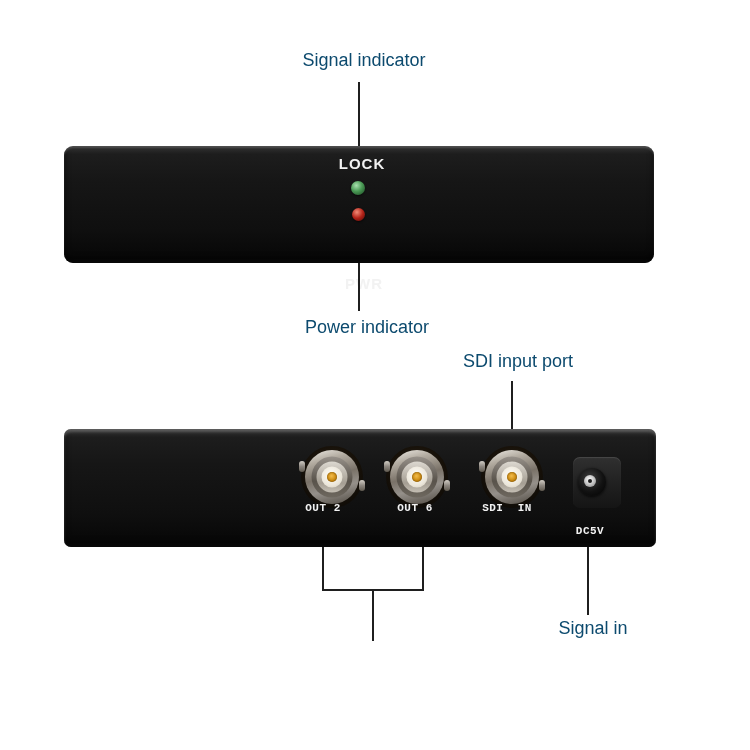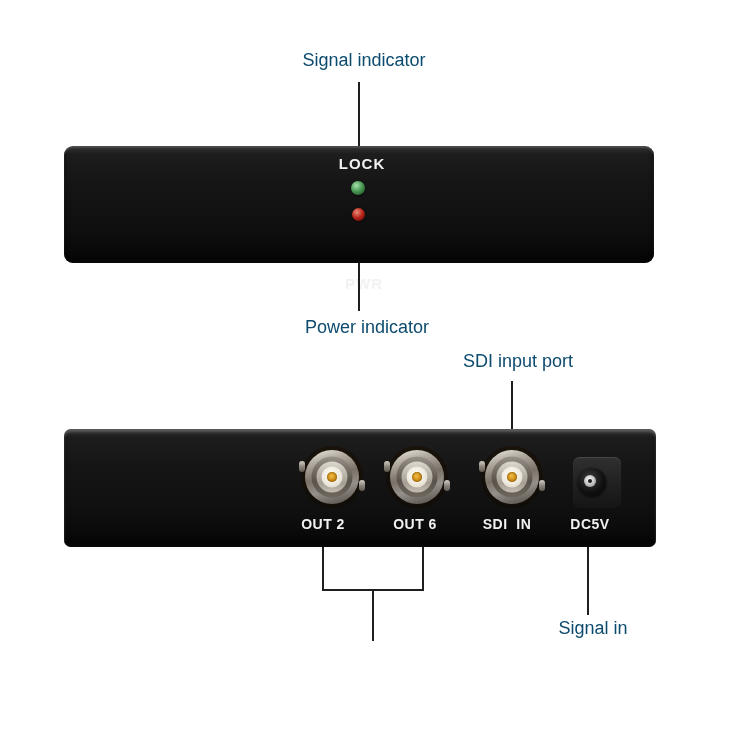--- a/index.html
+++ b/index.html
@@ -59,28 +59,28 @@
     box-shadow:inset 0 0 2px #6b4605; }
   .lug { position:absolute; width:6px; height:11px; border-radius:3px;
     background:linear-gradient(180deg,#d3cec6 0%,#8d8780 50%,#5f594f 100%); }
   .lug-l { left:-2px; top:15px; }
   .lug-r { right:-2px; top:34px; }
   .bnc-out2 { left:237px; top:17px; }
   .bnc-out1 { left:322px; top:17px; }
   .bnc-sdiin { left:417px; top:17px; }
 
   .port-label {
-    position:absolute; transform:translateX(-50%); top:86px;
-    color:#f2f2f2; font-weight:bold; font-size:14px; line-height:18px;
-    letter-spacing:0.5px; white-space:pre;
+    position:absolute; transform:translateX(-50%); top:70px;
+    color:#f2f2f2; font-weight:bold; font-size:11px; line-height:18px;
+    letter-spacing:0.5px; white-space:pre;font-family:Liberation Mono, monospace;
   }
   .pl-out2 { left:259px; }
   .pl-out1 { left:351px; }
   .pl-sdiin { left:443px; }
-  .pl-dc { left:526px; }
+  .pl-dc { left:526px;margin-top:23px; }
 
   
   .dc-jack { position:absolute; left:509px; top:28px; width:48px; height:51px; border-radius:7px;
     background:linear-gradient(180deg,#303030 0%,#1c1c1c 70%,#151515 100%);
     box-shadow:inset 0 1px 1px rgba(255,255,255,0.12); }
   .dc-barrel { position:absolute; left:5px; top:11px; width:28px; height:28px; border-radius:50%;
     background:radial-gradient(circle at 42% 38%, #3e3e3e 0%, #121212 55%, #000 100%);
     box-shadow:0 1px 3px rgba(0,0,0,0.8); }
   .dc-ring { position:absolute; left:6px; top:7px; width:12px; height:12px; border-radius:50%;
     background:radial-gradient(circle at 45% 40%, #ffffff 0%, #cfcfcf 40%, #7e7e7e 100%); }

